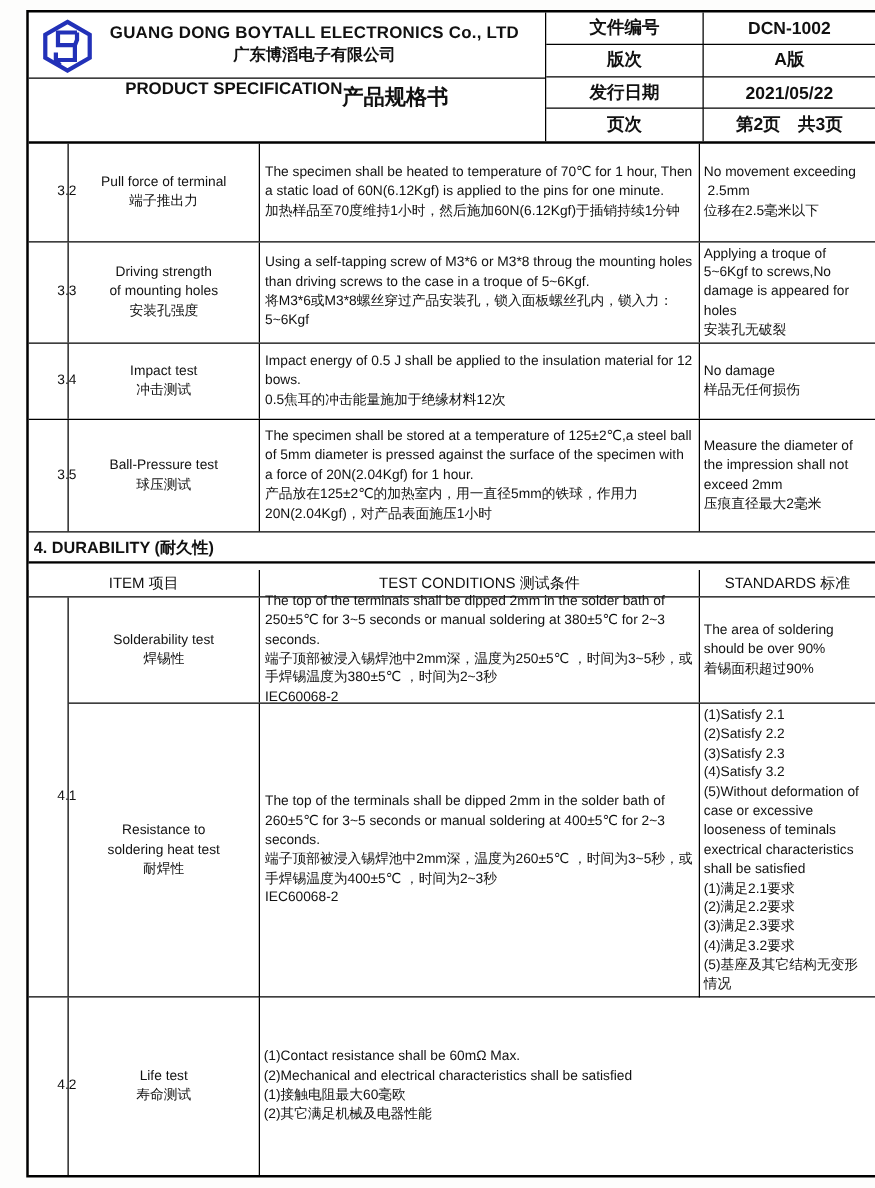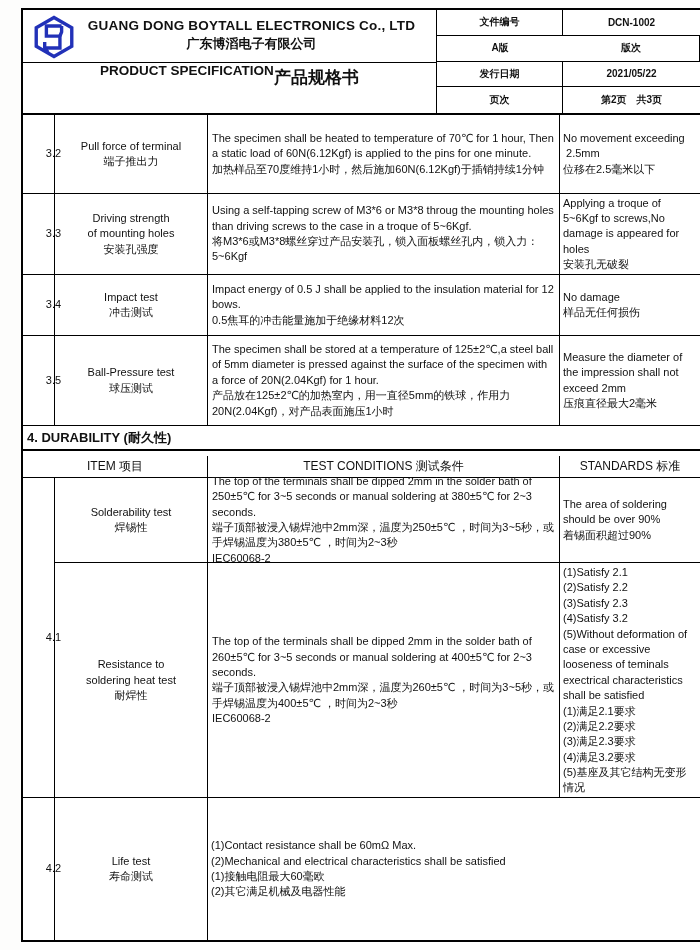--- a/index.html
+++ b/index.html
@@ -27,21 +27,21 @@
   .logo-wrap { position: absolute; left: 9px; top: 5px; width: 44px; height: 44px; }
   .company-text { flex: 1; text-align: center; padding-left: 44px; }
   .company-en { font-size: 13.5px; font-weight: bold; letter-spacing: 0.2px; }
   .company-cn { font-size: 13px; font-weight: bold; margin-top: 2px; }
   .title-row { flex: 1; display: flex; justify-content: center; text-align: center; }
   .title-en { font-size: 13.5px; font-weight: bold; }
   .title-cn { font-size: 17px; font-weight: bold; margin-top: 3px; }
 
   .header-right { flex: 1; display: grid; grid-template-columns: 126px 1fr; grid-auto-rows: 1fr; }
   .info-cell { display: flex; align-items: center; justify-content: center;
-               font-size: 10px; font-weight: bold; }
+               font-size: 14px; font-weight: bold; }
   .info-label { border-right: 1.5px solid #000; }
   .info-bb { border-bottom: 1.5px solid #000; }
 
   
   .trow { display: flex; flex: none; border-bottom: 1.5px solid #000; }
   .cell { font-size: 11px; line-height: 1.4; }
   .cell-num { width: 32px; border-right: 1.5px solid #000; display: flex;
               align-items: center; justify-content: center; flex: none; padding-left: 30px; }
   .cell-item { width: 153px; border-right: 1.5px solid #000; display: flex; flex: none;
                align-items: center; justify-content: center; text-align: center;
@@ -97,22 +97,22 @@
         </div>
         <div class="title-row">
           <div class="title-en">PRODUCT SPECIFICATION</div>
           <div class="title-cn">产品规格书</div>
         </div>
       </div>
 
       <div class="header-right">
         <div class="info-cell info-label info-bb">文件编号</div>
         <div class="info-cell info-bb">DCN-1002</div>
+        <div class="info-cell info-label info-bb">版次</div>
         <div class="info-cell info-bb">A版</div>
-        <div class="info-cell info-label info-bb">版次</div>
         <div class="info-cell info-label info-bb">发行日期</div>
         <div class="info-cell info-bb">2021/05/22</div>
         <div class="info-cell info-label">页次</div>
         <div class="info-cell">第2页　共3页</div>
       </div>
     </div>
 
     <div class="trow r32">
       <div class="cell cell-num">3.2</div>
       <div class="cell cell-item">Pull force of terminal

